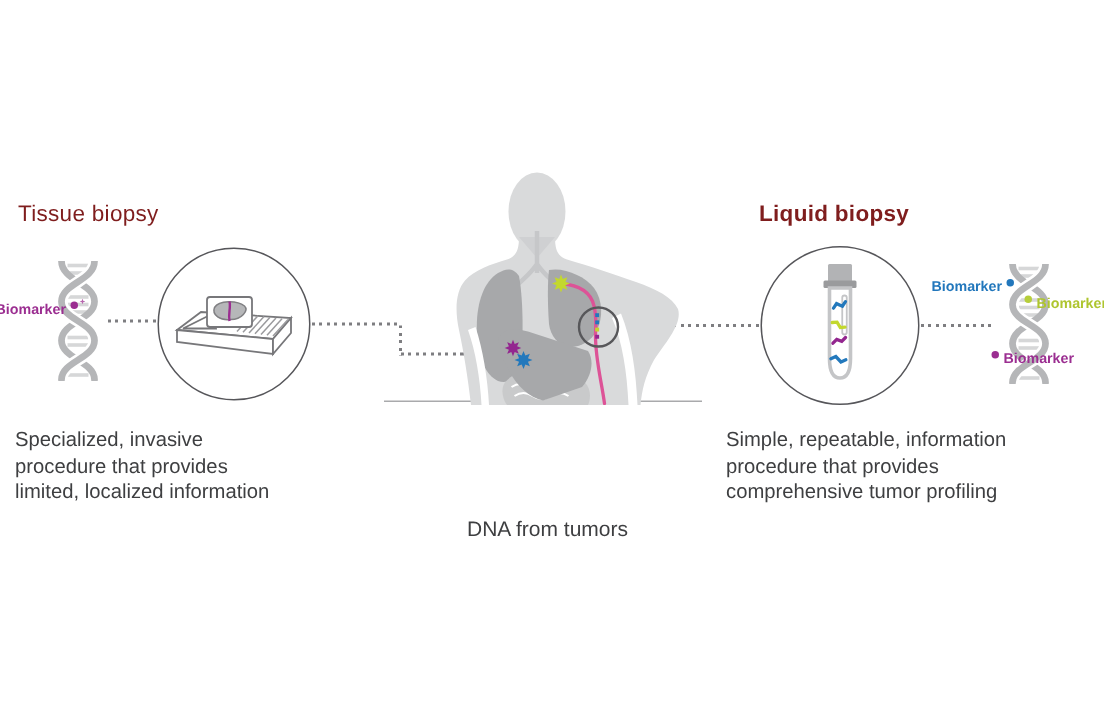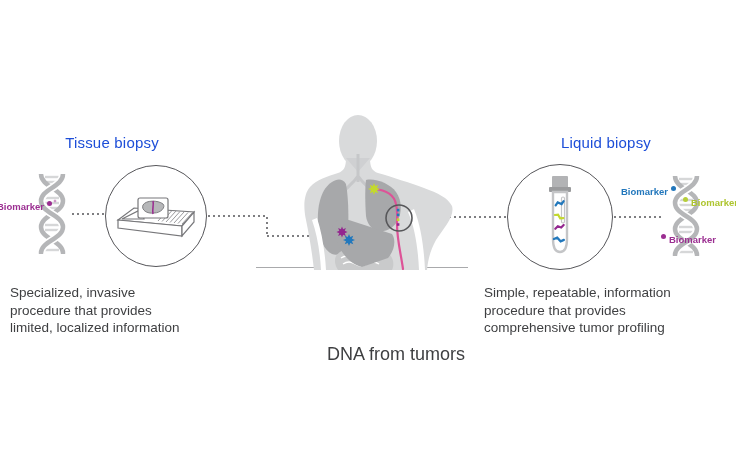--- a/index.html
+++ b/index.html
@@ -1,21 +1,21 @@
 <!DOCTYPE html>
 <html><head>
 <meta charset="utf-8">
 <style>
   html,body{margin:0;padding:0;background:#fff;}
   .stage{position:relative;width:736px;height:475px;background:#ffffff;overflow:hidden;
          font-family:"Liberation Sans",sans-serif;color:#3e3f41;}
   .abs{position:absolute;}
-  .heading{font-size:15px;letter-spacing:.2px;text-align:center;color:#1d4ed8;}
+  .heading{font-size:15px;letter-spacing:.2px;text-align:left;color:#7f1d1d;}
   .caption{font-size:13.5px;line-height:17.5px;text-align:left;color:#3e3f41;white-space:pre-line;}
-  .dnalabel{font-size:18px;text-align:right;color:#3e3f41;}
+  .dnalabel{font-size:14px;text-align:center;color:#3e3f41;}
   .circle{position:absolute;border:1.6px solid #56565a;border-radius:50%;background:#fff;
           display:flex;align-items:center;justify-content:center;box-sizing:border-box;}
   .dot-h{position:absolute;height:2px;background-image:repeating-linear-gradient(90deg,#7e7e81 0,#7e7e81 2px,transparent 2px,transparent 5px);}
   .dot-v{position:absolute;width:2px;background-image:repeating-linear-gradient(180deg,#7e7e81 0,#7e7e81 2px,transparent 2px,transparent 5px);}
   .bio{position:absolute;display:flex;align-items:flex-start;gap:3px;font-size:9.5px;font-weight:bold;white-space:nowrap;}
   .bio .bdot{width:5px;height:5px;border-radius:50%;flex:0 0 auto;}
   .bio.purple{color:#9b2e91;}
   .bio.blue{color:#2277bc;}
   .bio.green{color:#aec52f;}
   .bdot.purple{background:#9b2e91;}
@@ -24,21 +24,21 @@
   .tableline{position:absolute;height:0;border-top:1.6px solid #a9aaac;}
   .sparkle{position:absolute;width:4px;height:4px;background:#b766ae;
            clip-path:polygon(50% 0,62% 38%,100% 50%,62% 62%,50% 100%,38% 62%,0 50%,38% 38%);}
 </style>
 </head>
 <body>
 
 <div class="stage">
 
   <div class="abs heading" style="left:12px;top:134px;width:200px;">Tissue biopsy</div>
-  <div class="abs heading" style="left:506px;top:134px;width:200px;">Liquid biopsy</div>
+  <div class="abs heading" style="left:506px;top:134px;width:200px;font-weight:bold;">Liquid biopsy</div>
 
   <svg class="abs" style="left:30px;top:174px;" width="44" height="80" viewBox="0 0 44 80">
     <g stroke="#d6d7d8" stroke-width="2.4">
       <line x1="15" y1="3" x2="29" y2="3"></line>
         <line x1="15" y1="8" x2="29" y2="8"></line>
       <line x1="15" y1="24" x2="29" y2="24"></line>
         <line x1="15" y1="29" x2="29" y2="29"></line>
         <line x1="15" y1="34" x2="29" y2="34"></line>
       <line x1="15" y1="51" x2="29" y2="51"></line>
         <line x1="15" y1="56" x2="29" y2="56"></line>

